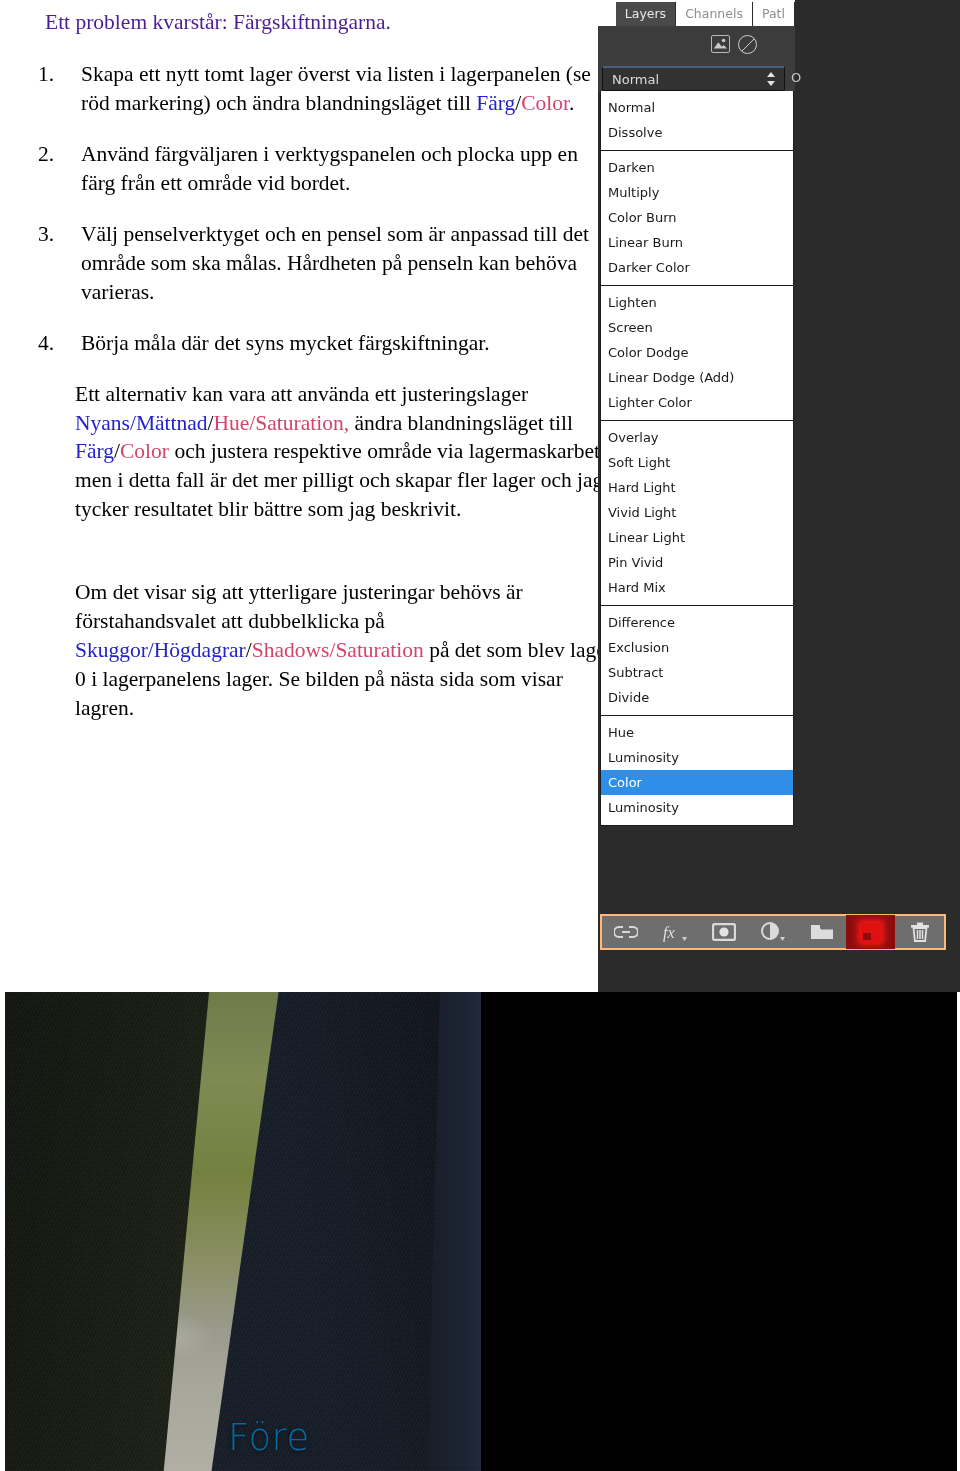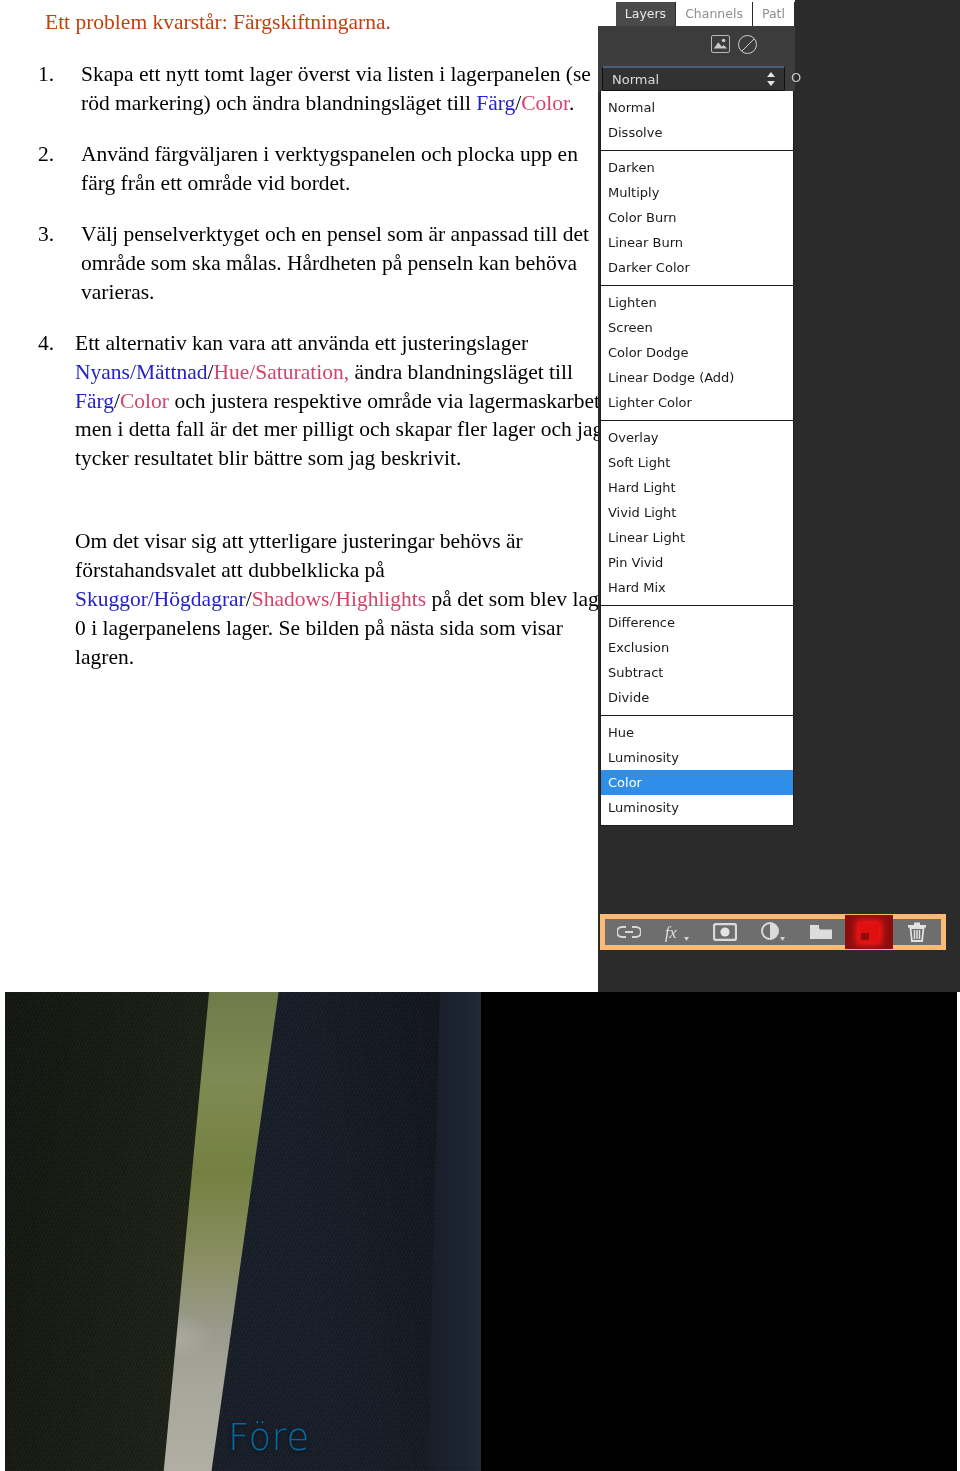--- a/index.html
+++ b/index.html
@@ -14,21 +14,21 @@
   
   .doc-col {
     position: absolute;
     left: 0; top: 0;
     width: 600px;
     padding: 4px 8px 0 30px;
   }
   .lead {
     font-size: 21.5px;
     line-height: 1.32;
-    color: #c2410c;
+    color: #4c1d95;
     margin: 4px 0 0 15px;
   }
   ol.steps {
     list-style: none;
     margin: 24px 0 0 0;
     padding: 0;
   }
   ol.steps > li {
     position: relative;
     font-size: 21.5px;
@@ -177,21 +177,21 @@
     line-height: 19px;
     height: 25px;
     white-space: nowrap;
   }
   .dd-item.selected { background: #2f8fe8; color: #ffffff; }
   
   .ps-bottombar {
     position: absolute; left: 2px; bottom: 42px;
     width: 346px; height: 36px;
     background: #6e6e6e;
-    border: 5px solid #fdba74;
+    border: 2px solid #fdba74;
     display: flex; align-items: center;
   }
   .bb-btn {
     width: 49px; height: 34px;
     display: flex; align-items: center; justify-content: center;
     position: relative;
   }
   .bb-btn.hot { background: #8c0d0d; }
   .bb-btn.hot .newlayer-glyph { box-shadow: 0 0 7px 3px #ff1a1a; }
   .newlayer-glyph {
@@ -315,26 +315,27 @@
       <li>
         <span class="num">2.</span>
         <span>Använd färgväljaren i verktygspanelen och plocka upp en färg från ett område vid bordet.</span>
       </li>
       <li>
         <span class="num">3.</span>
         <span>Välj penselverktyget och en pensel som är anpassad till det område som ska målas. Hårdheten på penseln kan behöva varieras.</span>
       </li>
       <li>
         <span class="num">4.</span>
+        <span>Börja måla där det syns mycket färgskiftningar.</span>
       </li>
     </ol>
 
     <p class="para"><span>Ett alternativ kan vara att använda ett justeringslager </span><span class="blue">Nyans/Mättnad</span><span>/</span><span class="pink">Hue/Saturation,</span><span> ändra blandningsläget till </span><span class="blue">Färg</span><span>/</span><span class="pink">Color</span><span> och justera respektive område via lagermaskarbete, men i detta fall är det mer pilligt och skapar fler lager och jag tycker resultatet blir bättre som jag beskrivit.</span></p>
 
-    <p class="para second"><span>Om det visar sig att ytterligare justeringar behövs är förstahandsvalet att dubbelklicka på </span><span class="blue">Skuggor/Högdagrar</span><span>/</span><span class="pink">Shadows/Highlights</span><span> på det som blev lager 0 i lagerpanelens lager. Se bilden på nästa sida som visar lagren.</span></p>
+    <p class="para second"><span>Om det visar sig att ytterligare justeringar behövs är förstahandsvalet att dubbelklicka på </span><span class="blue">Skuggor/Högdagrar</span><span>/</span><span class="pink">Shadows/Saturation</span><span> på det som blev lager 0 i lagerpanelens lager. Se bilden på nästa sida som visar lagren.</span></p>
 
   </div>
 
   <div class="ps-panel">
 
     <div class="ps-tabs">
       <div class="ps-tab active">Layers</div>
       <div class="ps-tab">Channels</div>
       <div class="ps-tab">Patl</div>
     </div>

